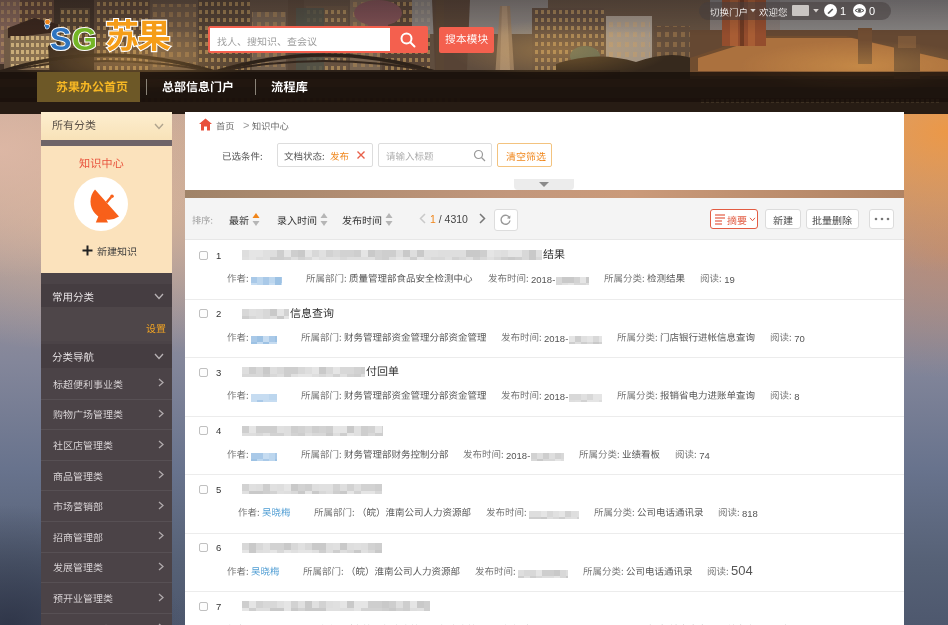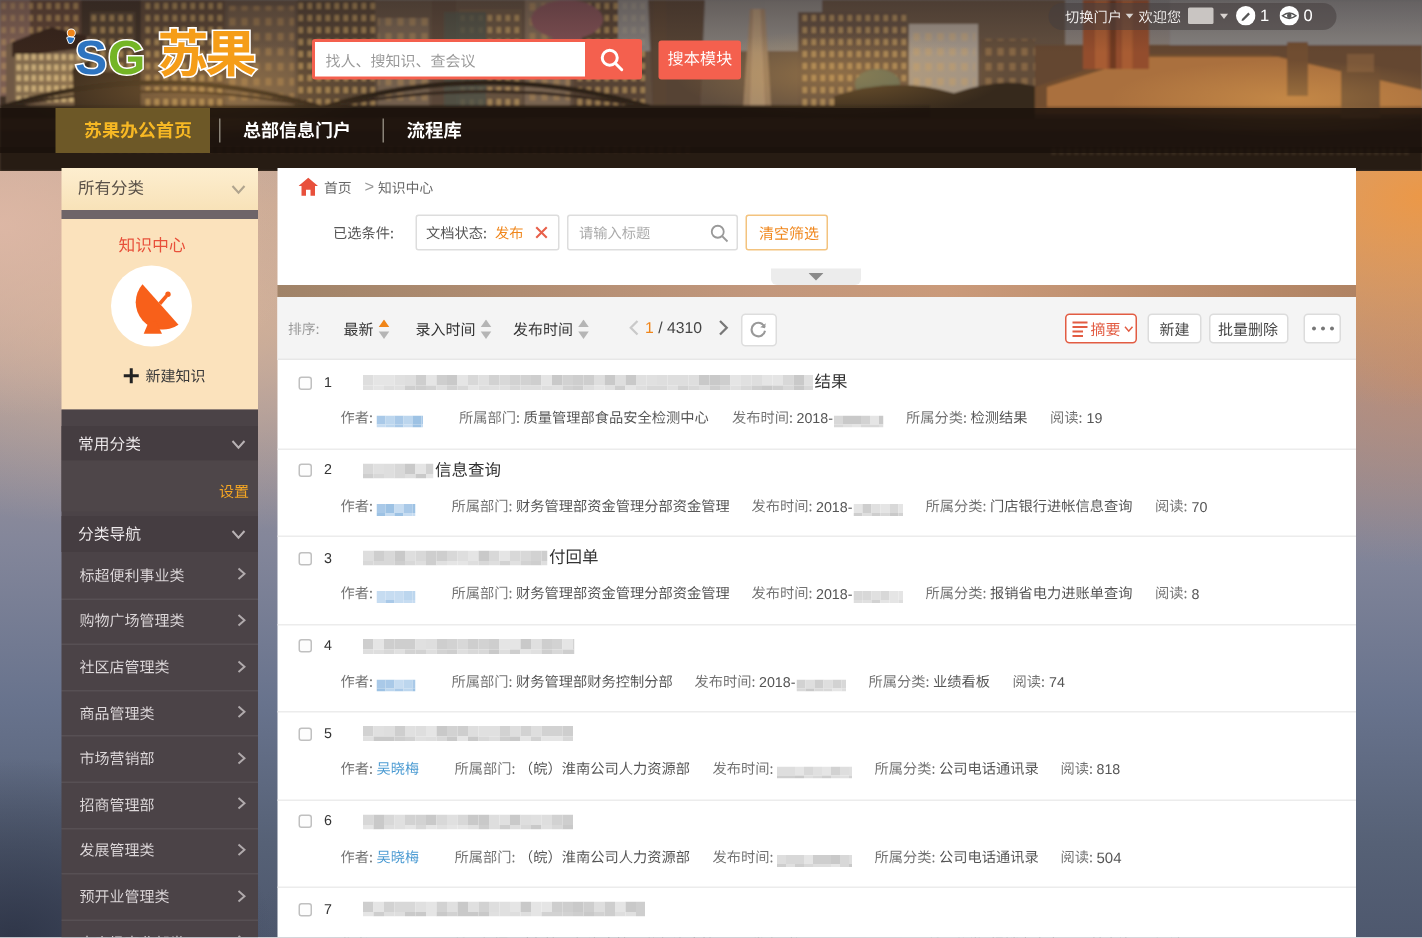--- a/index.html
+++ b/index.html
@@ -1344,21 +1344,21 @@
         <rect x="84" y="7" width="7" height="3" fill="#dedede"></rect>
         <rect x="91" y="7" width="7" height="3" fill="#cecece"></rect>
         <rect x="98" y="7" width="7" height="3" fill="#c9c9c9"></rect>
         <rect x="105" y="7" width="7" height="3" fill="#e5e5e5"></rect>
         <rect x="112" y="7" width="7" height="3" fill="#d2d2d2"></rect>
         <rect x="119" y="7" width="7" height="3" fill="#e5e5e5"></rect>
         <rect x="126" y="7" width="7" height="3" fill="#e5e5e5"></rect>
         <rect x="133" y="7" width="7" height="3" fill="#d8d8d8"></rect>
       </svg>
     </div>
-    <div class="flex" style="position:absolute;left:227px;top:503.0px;height:16px">
+    <div class="flex" style="position:absolute;left:238px;top:503.0px;height:16px">
       <span class="flex">
         <svg width="24" height="12" viewBox="0 0 24 12" style="vertical-align:0px">
           <g fill="#737373" transform="translate(0,8.8) scale(0.0095,-0.0095)">
             <use href="#r4F5C" x="0"></use>
             <use href="#r8005" x="1000"></use>
             <use href="#r003A" x="2000"></use>
             <use href="#r0020" x="2278"></use>
           </g>
         </svg>
         <svg width="28" height="12" viewBox="0 0 28 12" style="vertical-align:0px">
@@ -1622,21 +1622,21 @@
       <span style="width:15px"></span>
       <span class="flex">
         <svg width="24" height="12" viewBox="0 0 24 12" style="vertical-align:0px">
           <g fill="#737373" transform="translate(0,8.8) scale(0.0095,-0.0095)">
             <use href="#r9605" x="0"></use>
             <use href="#r8BFB" x="1000"></use>
             <use href="#r003A" x="2000"></use>
             <use href="#r0020" x="2278"></use>
           </g>
         </svg>
-        <span class="lat" style="font-size:10px;color:#555">504</span>
+        <span class="lat" style="font-size:13px;color:#555">504</span>
       </span>
     </div>
     <div style="position:absolute;left:185px;top:591.0px;width:719px;height:1px;background:#ececec"></div>
     <div style="position:absolute;left:199px;top:601.5px;width:9px;height:9px;border:1px solid #c0c0c0;border-radius:2px;background:#fdfdfd"></div>
     <div class="lat" style="position:absolute;left:216px;top:600.5px;font-size:9.5px;color:#333">7</div>
     <div style="position:absolute;left:242px;top:601.0px;">
       <svg width="188" height="10" style="display:block">
         <rect x="0" y="0" width="7" height="7" fill="#cecece"></rect>
         <rect x="7" y="0" width="7" height="7" fill="#e5e5e5"></rect>
         <rect x="14" y="0" width="7" height="7" fill="#d2d2d2"></rect>

